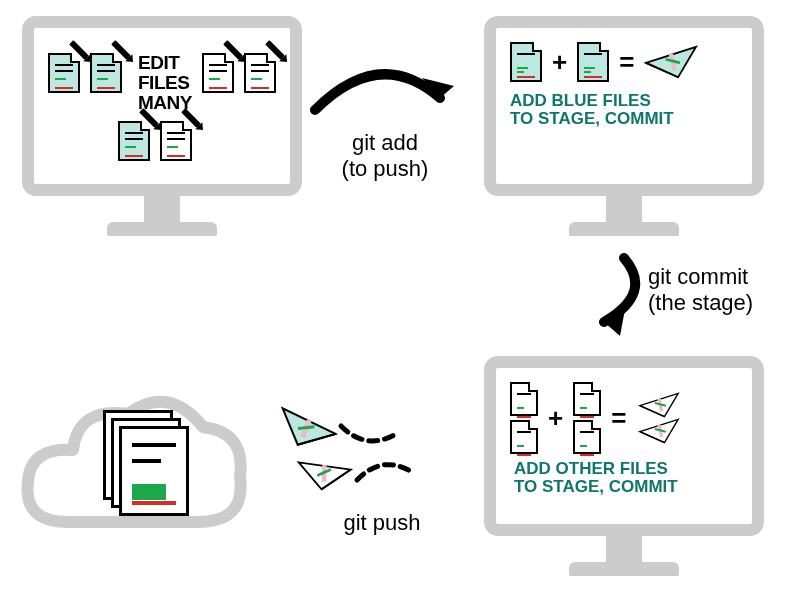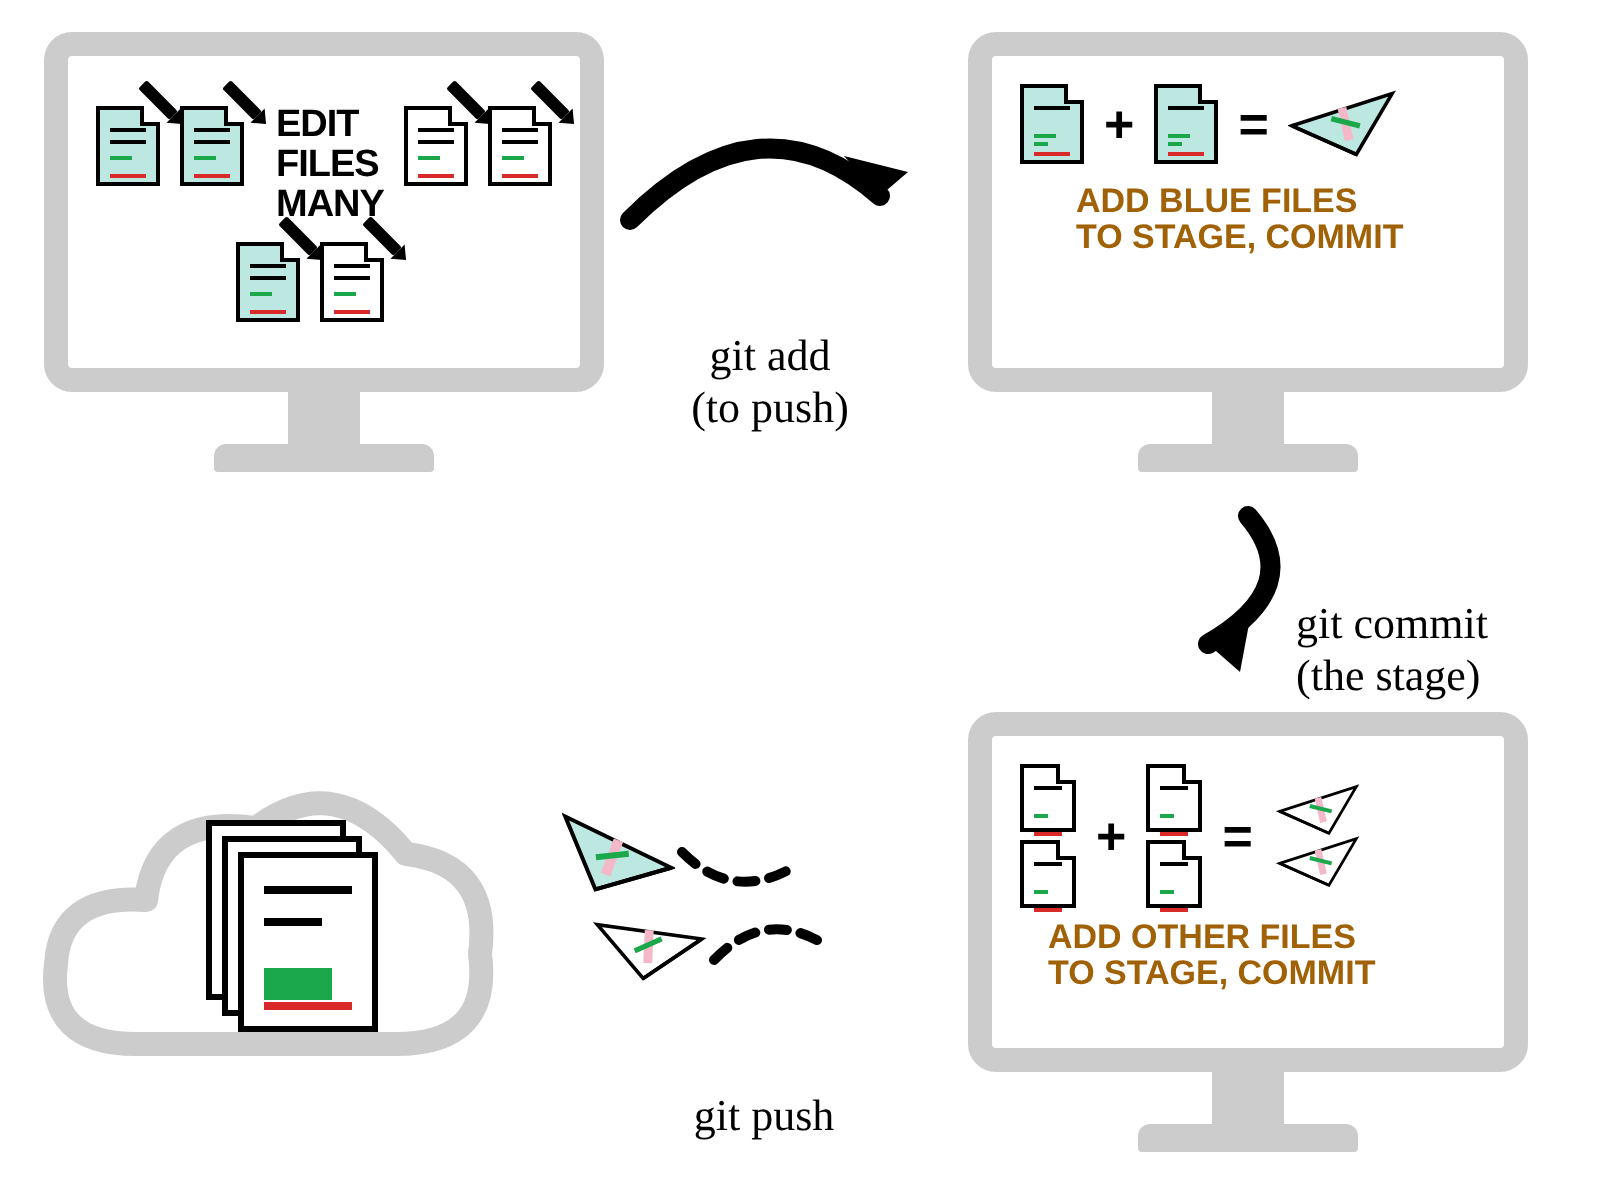--- a/index.html
+++ b/index.html
@@ -41,30 +41,28 @@
     font-weight: 900;
     font-size: 19px;
     line-height: 1.05;
     letter-spacing: -0.5px;
     color: #000;
   }
   .caption {
     font-weight: 900;
     font-size: 17px;
     line-height: 1.05;
-    color: #a16207;
-    margin-left: 28px;
+    color: #0f766e;
   }
   .mono {
-    font-family: Liberation Serif, serif;
+    font-family: Liberation Sans, sans-serif;
     font-size: 22px;
     color: #000;
     text-align: center;
     line-height: 1.2;
-    margin-top: 35px;
   }
   
   .file {
     width: 32px; height: 40px;
     border: 2px solid #000;
     position: relative;
     display: inline-block;
     background: #fff;
   }
   .file.blue { background: #bde8e1; }
@@ -316,21 +314,21 @@
         <span class="plane" style="width:46px;height:26px;">
           <svg viewBox="0 0 60 38">
               <polygon points="2,20 58,2 38,36" fill="#fff" stroke="#000" stroke-width="2"></polygon>
               <line x1="2" y1="20" x2="38" y2="36" stroke="#000" stroke-width="2"></line>
               <line x1="30" y1="10" x2="34" y2="28" stroke="#f4b8c8" stroke-width="5"></line>
               <line x1="24" y1="16" x2="40" y2="20" stroke="#1aa84a" stroke-width="3"></line>
             </svg>
         </span>
       </div>
     </div>
-    <div class="caption" style="padding:0 0;">
+    <div class="caption" style="padding:0 18px;">
       <div>ADD OTHER FILES</div>
       <div>TO STAGE, COMMIT</div>
     </div>
   </div>
   <div class="stand-neck"></div>
   <div class="stand-base"></div>
 </div>
 
 <div class="cloud">
   <svg class="cloud-shape" viewBox="0 0 230 150">

